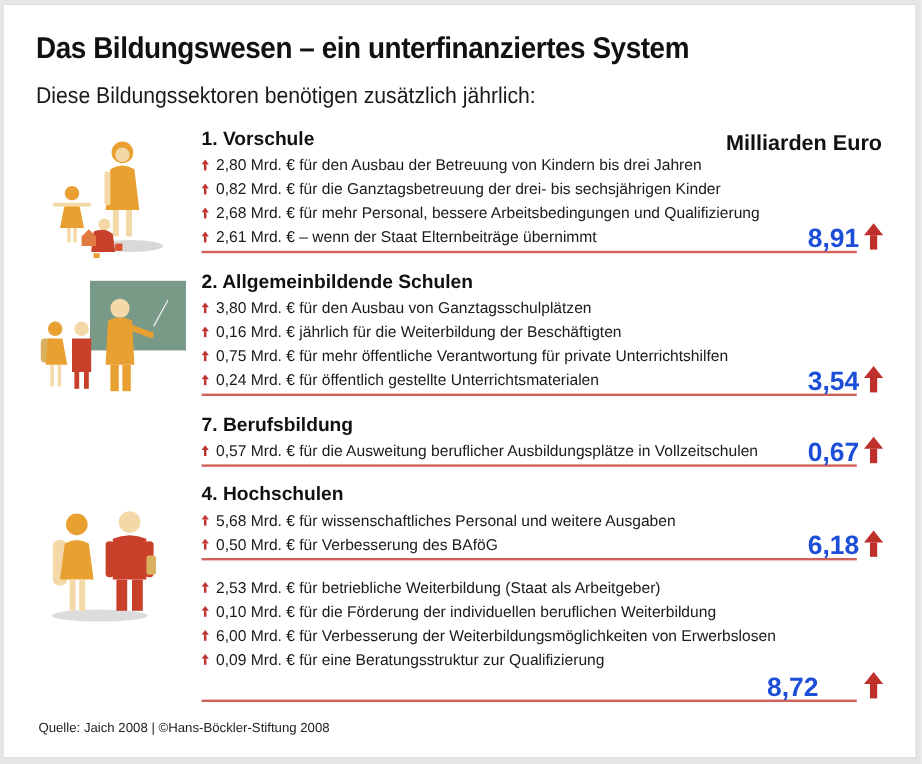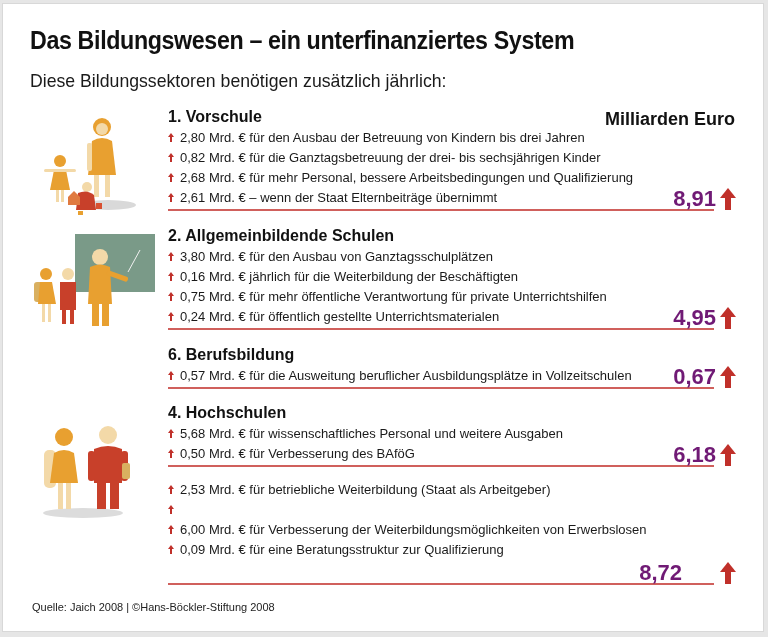--- a/index.html
+++ b/index.html
@@ -8,21 +8,21 @@
   .title{position:absolute;left:30px;top:26px;font-size:25px;font-weight:bold;letter-spacing:-0.4px;color:#111;transform:scaleX(0.93);transform-origin:left top;white-space:nowrap;}
   .subtitle{position:absolute;left:30px;top:70px;font-size:19px;color:#1a1a1a;transform:scaleX(0.93);transform-origin:left top;white-space:nowrap;}
   .unit{position:absolute;right:33px;top:109px;font-size:18px;font-weight:bold;color:#111;}
   .section{position:absolute;left:168px;width:568px;}
   .sec-title{font-size:16px;font-weight:bold;height:22px;line-height:22px;color:#111;white-space:nowrap;}
   .item{height:20px;line-height:20px;font-size:13px;white-space:nowrap;position:relative;}
   .item .arrow{display:inline-block;width:6px;height:10px;position:relative;margin-right:6px;vertical-align:-1px;}
   .item .arrow:before{content:"";position:absolute;left:0;top:0;border-left:3px solid transparent;border-right:3px solid transparent;border-bottom:4px solid #c0302a;}
   .item .arrow:after{content:"";position:absolute;left:2px;top:4px;width:2px;height:5px;background:#c0302a;}
   .rule{position:absolute;left:0;width:546px;height:2px;background:#d0605c;}
-  .total{position:absolute;right:0;font-size:22px;font-weight:bold;color:#701a75;display:flex;align-items:center;gap:4px;}
+  .total{position:absolute;right:0;font-size:22px;font-weight:bold;color:#1d4ed8;display:flex;align-items:flex-start;gap:4px;}
   .total .big-arrow{width:16px;height:22px;position:relative;}
   .total .big-arrow:before{content:"";position:absolute;left:0;top:0;border-left:8px solid transparent;border-right:8px solid transparent;border-bottom:10px solid #c0302a;}
   .total .big-arrow:after{content:"";position:absolute;left:5px;top:10px;width:6px;height:12px;background:#c0302a;}
   .illus{position:absolute;}
   .source{position:absolute;left:32px;top:601px;font-size:11px;color:#222;}
 </style>
 </head>
 <body>
 
 <div class="card"></div>
@@ -100,27 +100,27 @@
 </div>
 
 <div class="section" style="top:225px;height:108px;">
   <div class="sec-title">2. Allgemeinbildende Schulen</div>
   <div class="item"><span class="arrow"></span><span>3,80 Mrd. € für den Ausbau von Ganztagsschulplätzen</span></div>
   <div class="item"><span class="arrow"></span><span>0,16 Mrd. € jährlich für die Weiterbildung der Beschäftigten</span></div>
   <div class="item"><span class="arrow"></span><span>0,75 Mrd. € für mehr öffentliche Verantwortung für private Unterrichtshilfen</span></div>
   <div class="item"><span class="arrow"></span><span>0,24 Mrd. € für öffentlich gestellte Unterrichtsmaterialen</span></div>
   <div class="rule" style="top:103px;"></div>
   <div class="total" style="top:80px;">
-      <span>4,95</span>
+      <span>3,54</span>
       <span class="big-arrow"></span>
     </div>
 </div>
 
 <div class="section" style="top:344px;height:44px;">
-  <div class="sec-title">6. Berufsbildung</div>
+  <div class="sec-title">7. Berufsbildung</div>
   <div class="item"><span class="arrow"></span><span>0,57 Mrd. € für die Ausweitung beruflicher Ausbildungsplätze in Vollzeitschulen</span></div>
   <div class="rule" style="top:43px;"></div>
   <div class="total" style="top:20px;">
       <span>0,67</span>
       <span class="big-arrow"></span>
     </div>
 </div>
 
 <div class="section" style="top:402px;height:64px;">
   <div class="sec-title">4. Hochschulen</div>
@@ -128,21 +128,21 @@
   <div class="item"><span class="arrow"></span><span>0,50 Mrd. € für Verbesserung des BAföG</span></div>
   <div class="rule" style="top:63px;"></div>
   <div class="total" style="top:40px;">
       <span>6,18</span>
       <span class="big-arrow"></span>
     </div>
 </div>
 
 <div class="section" style="top:480px;height:104px;">
   <div class="item"><span class="arrow"></span><span>2,53 Mrd. € für betriebliche Weiterbildung (Staat als Arbeitgeber)</span></div>
-  <div class="item"><span class="arrow"></span></div>
+  <div class="item"><span class="arrow"></span><span>0,10 Mrd. € für die Förderung der individuellen beruflichen Weiterbildung</span></div>
   <div class="item"><span class="arrow"></span><span>6,00 Mrd. €  für Verbesserung der Weiterbildungsmöglichkeiten von Erwerbslosen</span></div>
   <div class="item"><span class="arrow"></span><span>0,09 Mrd. € für eine Beratungsstruktur zur Qualifizierung</span></div>
   <div class="rule" style="top:103px;"></div>
   <div class="total" style="top:80px;gap:38px;">
       <span>8,72</span>
       <span class="big-arrow"></span>
     </div>
 </div>
 
 <div class="source">Quelle: Jaich 2008 | ©Hans-Böckler-Stiftung 2008</div>

